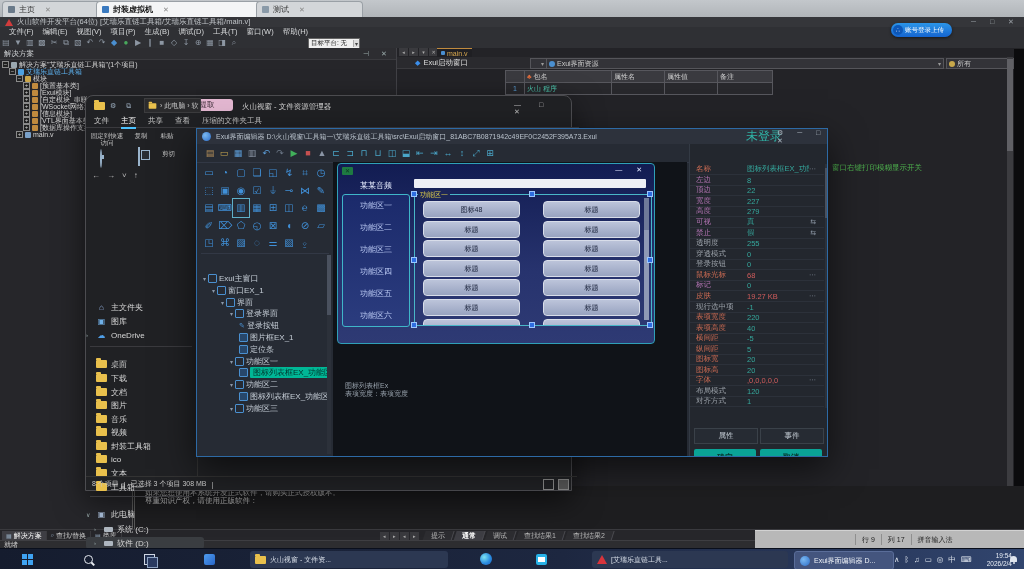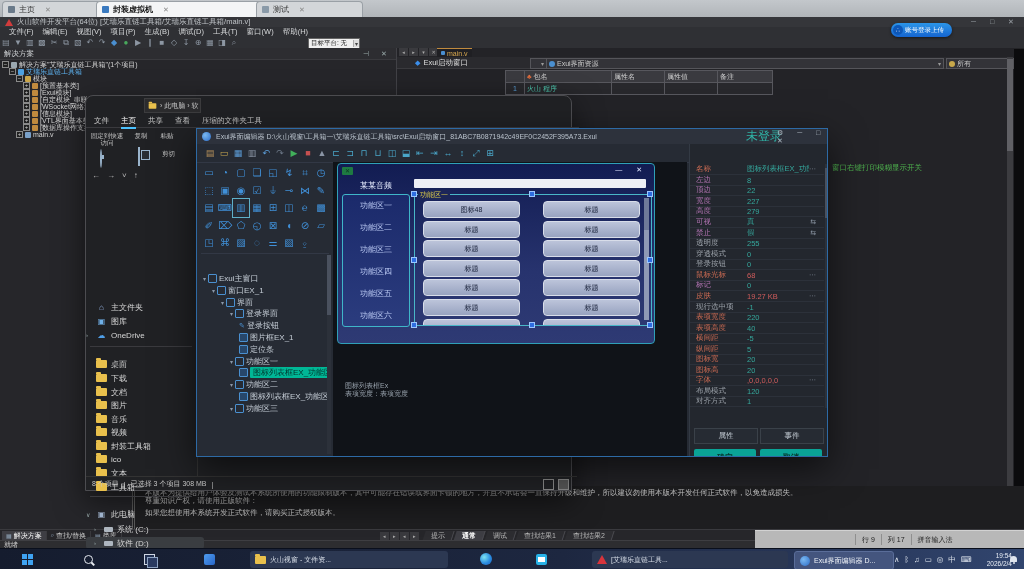--- a/index.html
+++ b/index.html
@@ -355,23 +355,22 @@
         <div class="c" style="width:50px"></div>
       </div>
     </div>
     <div class="a nw" id="cmt">窗口右键打印模糊显示开关</div>
     <div class="a" id="esb">
         <i></i>
       </div>
   </div>
 
   <div class="a" id="lic">
-    <div>本版本为提供给用户体验及测试本系统所使用的功能限制版本，其中可能存在错误或界面卡顿的地方，并且不承诺会一直保持升级和维护，所以建议勿使用本版本开发任何正式软件，以免造成损失。</div>
+    <div>如果您想使用本系统开发正式软件，请购买正式授权版本。</div>
     <div>尊重知识产权，请使用正版软件：</div>
-    <div>如果您想使用本系统开发正式软件，请购买正式授权版本。</div>
   </div>
 
   <div class="a f" id="bt">
     <div class="ltab act" style="margin-left:2px">
         <span class="li">▦</span>
         <span>解决方案</span>
       </div>
     <div class="ltab">
         <span class="li">⌕</span>
         <span>查找/替换</span>
@@ -404,20 +403,27 @@
   <div class="a f" id="sb">
       <span style="margin-left:4px">就绪</span>
     </div>
   <div class="a" id="gp">
     <div class="cell" style="margin-left:100px">行 9</div>
     <div class="cell">列 17</div>
     <div class="cell">拼音输入法</div>
   </div>
 
   <div class="a" id="ex">
+    <div class="a f" id="exh">
+      <span class="fo" style="margin-left:8px"></span>
+      <span class="a" id="exq">⚙ ⧉</span>
+      <div class="a" id="extr">提取</div>
+      <span class="a nw" id="exti">火山视窗 - 文件资源管理器</span>
+      <span class="a" id="exwc">— □ ✕</span>
+    </div>
     <div class="a" id="exrt">
       <span class="rt">文件</span>
       <span class="rt act">主页</span>
       <span class="rt">共享</span>
       <span class="rt">查看</span>
       <span class="rt">压缩的文件夹工具</span>
     </div>
     <div class="rlbl" style="left:2px;top:36px;width:38px">固定到快速访问</div>
     <div class="rlbl" style="left:44px;top:36px;width:22px">复制</div>
     <div class="rlbl" style="left:70px;top:36px;width:22px">粘贴</div>

